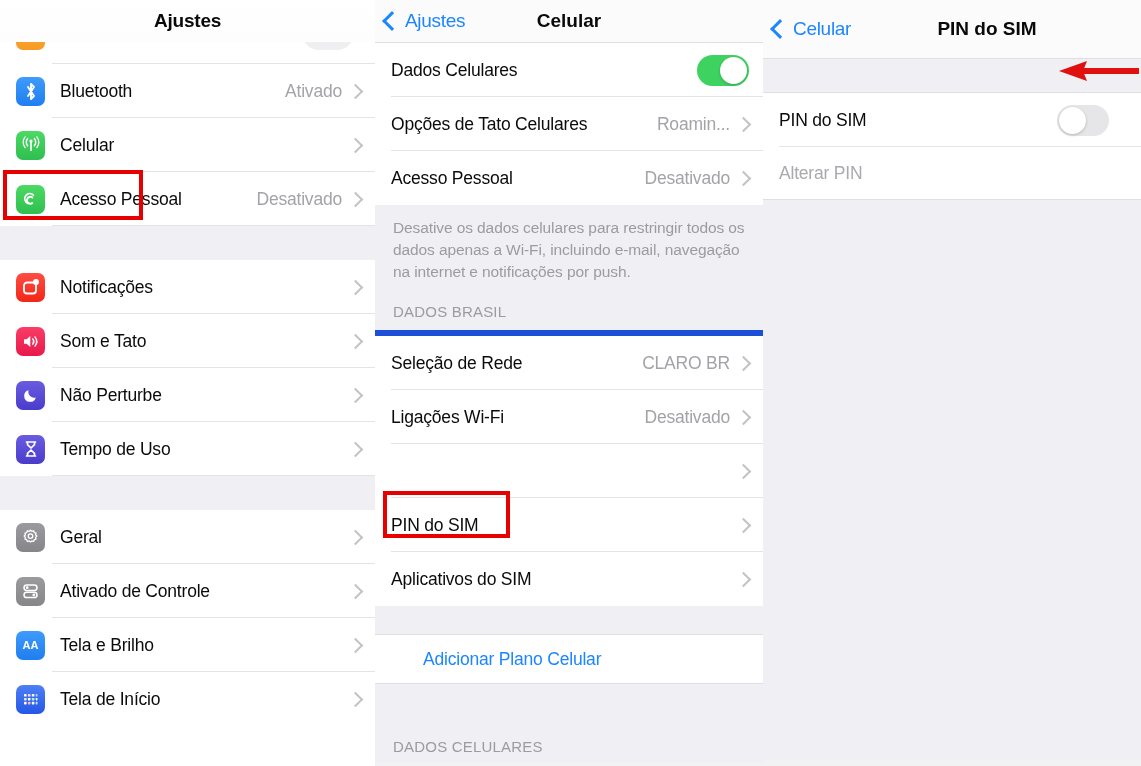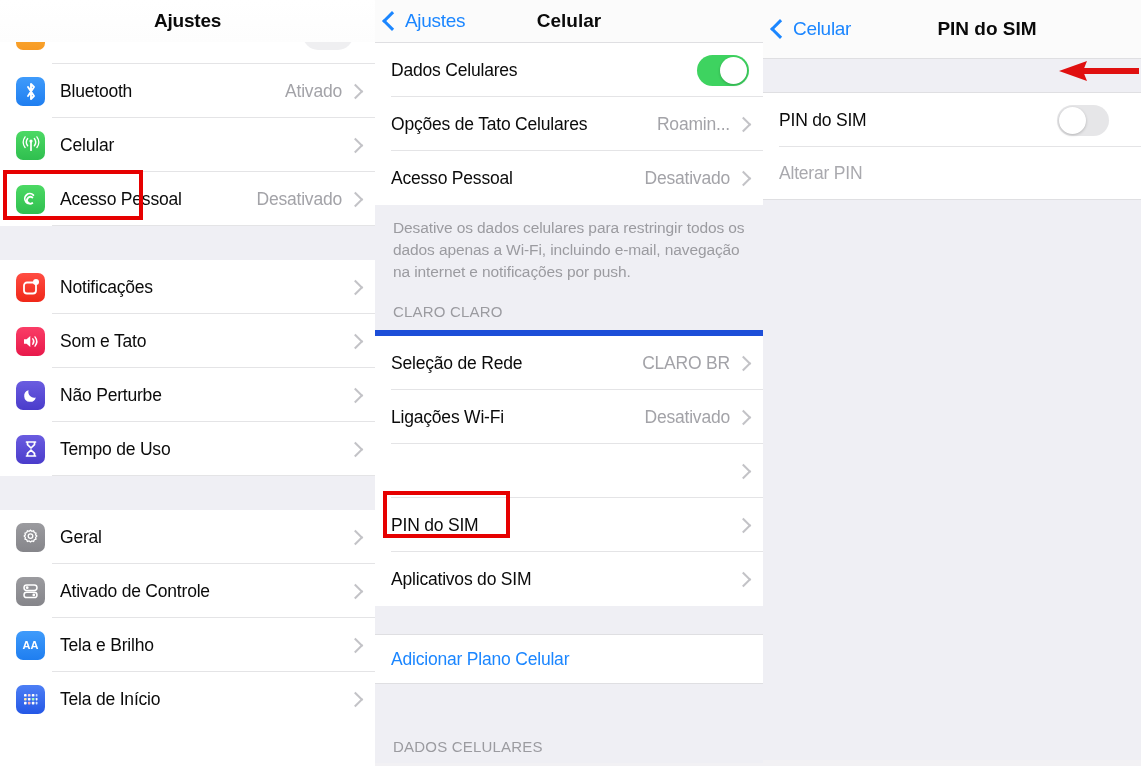--- a/index.html
+++ b/index.html
@@ -43,21 +43,21 @@
     position:relative;display:flex;align-items:center;
     height:54px;padding-left:16px;padding-right:14px;background:#ffffff;
     box-sizing:border-box;
   }
   .row .sep{
     position:absolute;left:52px;right:0;bottom:0;height:1px;background:#e4e4e6;
   }
   .row .sep.full{left:16px;}
   .row-label{font-size:17.5px;color:#0b0b0b;letter-spacing:-0.2px;white-space:nowrap;}
   .row-label.dim{color:#a9a9ae;}
-  .row-label.blue{color:#1b86ff;}
+  .row-label.blue{color:#1b86ff;margin-left:32px;}
   .row-val{
     margin-left:auto;font-size:17.5px;color:#a3a3a8;letter-spacing:-0.2px;
     white-space:nowrap;padding-right:6px;
   }
   .chev{
     width:9px;height:9px;border-top:2.4px solid #c3c3c7;border-right:2.4px solid #c3c3c7;
     transform:rotate(45deg);flex:0 0 auto;margin-left:2px;
   }
   .chev-slot{width:20px;display:flex;justify-content:flex-end;align-items:center;margin-left:auto;}
 
@@ -332,21 +332,21 @@
       </div>
       <div class="row nosep">
         <span class="row-label">Acesso Pessoal</span>
         <span class="row-val">Desativado</span>
         <span class="chev"></span>
 
       </div>
     </div>
 
     <div class="note">Desative os dados celulares para restringir todos os dados apenas a Wi-Fi, incluindo e-mail, navegação na internet e notificações por push.</div>
-    <div class="group-head" style="padding-top:18px;padding-bottom:10px;">CLARO CLARO</div>
+    <div class="group-head" style="padding-top:18px;padding-bottom:10px;">DADOS BRASIL</div>
 
     <div class="rows" style="border-top:6px solid #1d4ed8;">
       <div class="row">
         <span class="row-label">Seleção de Rede</span>
         <span class="row-val">CLARO BR</span>
         <span class="chev"></span>
         <span class="sep full"></span>
       </div>
       <div class="row">
         <span class="row-label">Ligações Wi-Fi</span>

